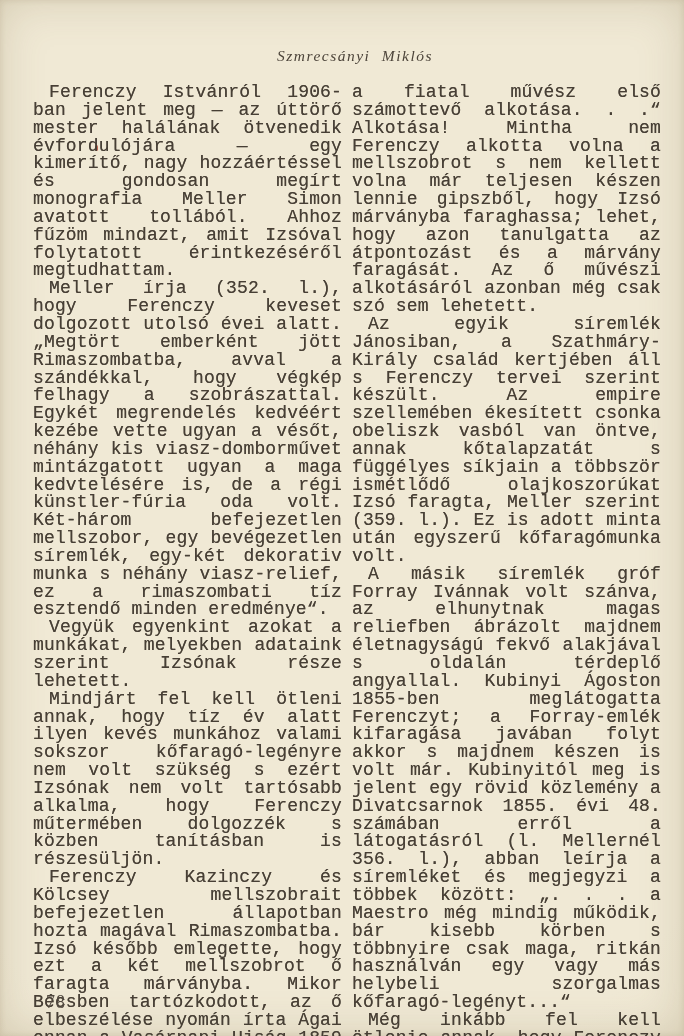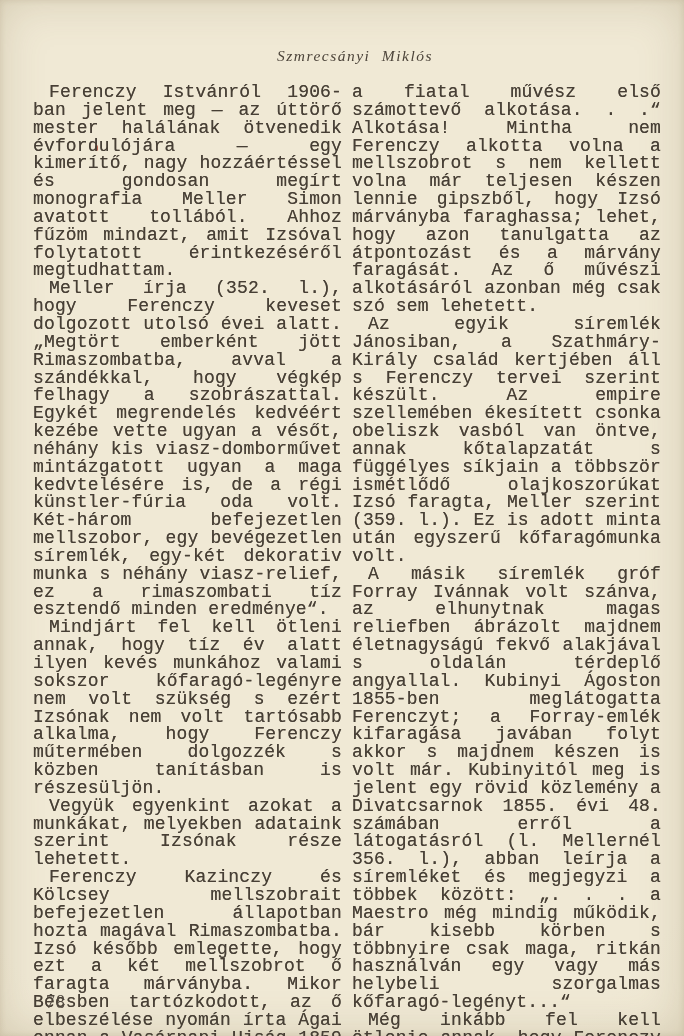--- a/index.html
+++ b/index.html
@@ -77,22 +77,22 @@
 
 <div class="page">
   <div class="header">Szmrecsányi Miklós</div>
 
   <div class="speck"></div>
 
   <div class="columns">
     <div class="col col-left">
         <p>Ferenczy Istvánról 1906-ban jelent meg — az úttörő mester halálának ötvenedik évfordulójára — egy kimerítő, nagy hozzáértéssel és gondosan megírt monografia Meller Simon avatott tollából. Ahhoz fűzöm mindazt, amit Izsóval folytatott érintkezéséről megtudhattam.</p>
         <p>Meller írja (352. l.), hogy Ferenczy keveset dolgozott utolsó évei alatt. „Megtört emberként jött Rimaszombatba, avval a szándékkal, hogy végkép felhagy a szobrászattal. Egykét megrendelés kedvéért kezébe vette ugyan a vésőt, néhány kis viasz-domborművet mintázgatott ugyan a maga kedvtelésére is, de a régi künstler-fúria oda volt. Két-három befejezetlen mellszobor, egy bevégezetlen síremlék, egy-két dekorativ munka s néhány viasz-relief, ez a rimaszombati tíz esztendő minden eredménye“.</p>
+        <p>Vegyük egyenkint azokat a munkákat, melyekben adataink szerint Izsónak része lehetett.</p>
         <p>Mindjárt fel kell ötleni annak, hogy tíz év alatt ilyen kevés munkához valami sokszor kőfaragó-legényre nem volt szükség s ezért Izsónak nem volt tartósabb alkalma, hogy Ferenczy műtermében dolgozzék s közben tanításban is részesüljön.</p>
-        <p>Vegyük egyenkint azokat a munkákat, melyekben adataink szerint Izsónak része lehetett.</p>
         <p>Ferenczy Kazinczy és Kölcsey mellszobrait befejezetlen állapotban hozta magával Rimaszombatba. Izsó később emlegette, hogy ezt a két mellszobrot ő faragta márványba. Mikor Bécsben tartózkodott, az ő elbeszélése nyomán írta Ágai onnan a Vasárnapi Ujság 1859 január 30-iki számába, hogy „. . . Izsó tanítványa volt bold. Ferenczynknek, a nagy mester által Budán mintázott Kazinczy, Kölcsey és Kisfaludy szobrokat Rimaszombatban faragta. . .“ A Kisfaludy-szobor felemlítése tévedés. A másik kettőn faraghatott Izsó, csakhogy azok sem készültek el. Ferenczynek halála után Kazinczynak mellszobrát az Akadémia Marsalkóval fejeztette be, a Kölcseyé pedig befejezetlen és Ernszt gyűjteményében van meg.</p>
         <p>S Kazinczynak erről a mellszobráról mondja Szana Tamás, hogy „. . . Ez már nem a habozó tanonc kezének munkája volt, hanem</p>
       </div>
     <div class="col col-right">
         <p class="no-indent">a fiatal művész első számottevő alkotása. . .“ Alkotása! Mintha nem Ferenczy alkotta volna a mellszobrot s nem kellett volna már teljesen készen lennie gipszből, hogy Izsó márványba faraghassa; lehet, hogy azon tanulgatta az átpontozást és a márvány faragását. Az ő művészi alkotásáról azonban még csak szó sem lehetett.</p>
         <p>Az egyik síremlék Jánosiban, a Szathmáry-Király család kertjében áll s Ferenczy tervei szerint készült. Az empire szellemében ékesített csonka obeliszk vasból van öntve, annak kőtalapzatát s függélyes síkjain a többször ismétlődő olajkoszorúkat Izsó faragta, Meller szerint (359. l.). Ez is adott minta után egyszerű kőfaragómunka volt.</p>
         <p>A másik síremlék gróf Forray Ivánnak volt szánva, az elhunytnak magas reliefben ábrázolt majdnem életnagyságú fekvő alakjával s oldalán térdeplő angyallal. Kubinyi Ágoston 1855-ben meglátogatta Ferenczyt; a Forray-emlék kifaragása javában folyt akkor s majdnem készen is volt már. Kubinyitól meg is jelent egy rövid közlemény a Divatcsarnok 1855. évi 48. számában erről a látogatásról (l. Mellernél 356. l.), abban leírja a síremléket és megjegyzi a többek között: „. . . a Maestro még mindig működik, bár kisebb körben s többnyire csak maga, ritkán használván egy vagy más helybeli szorgalmas kőfaragó-legényt...“</p>
         <p>Még inkább fel kell ötlenie annak, hogy Ferenczy az ő bőbeszédű, minden apró-cseprő dologra kiterjeszkedő leveleiben Izsónak még csak a nevét sem említi.</p>
       </div>
   </div>

